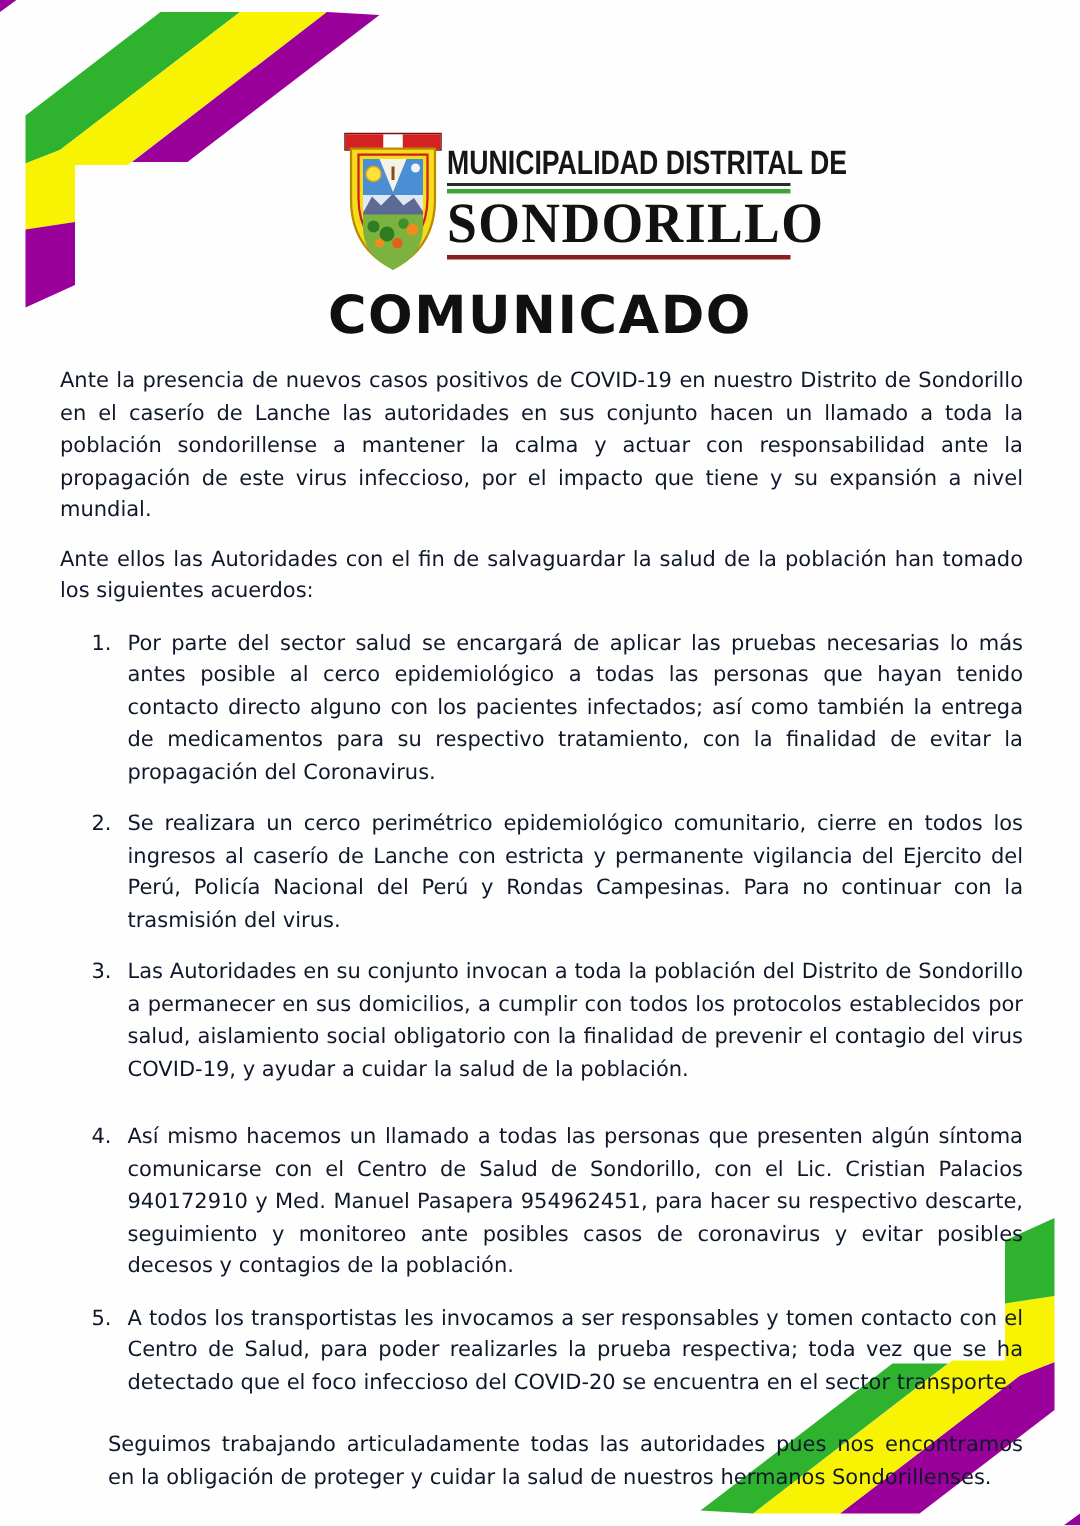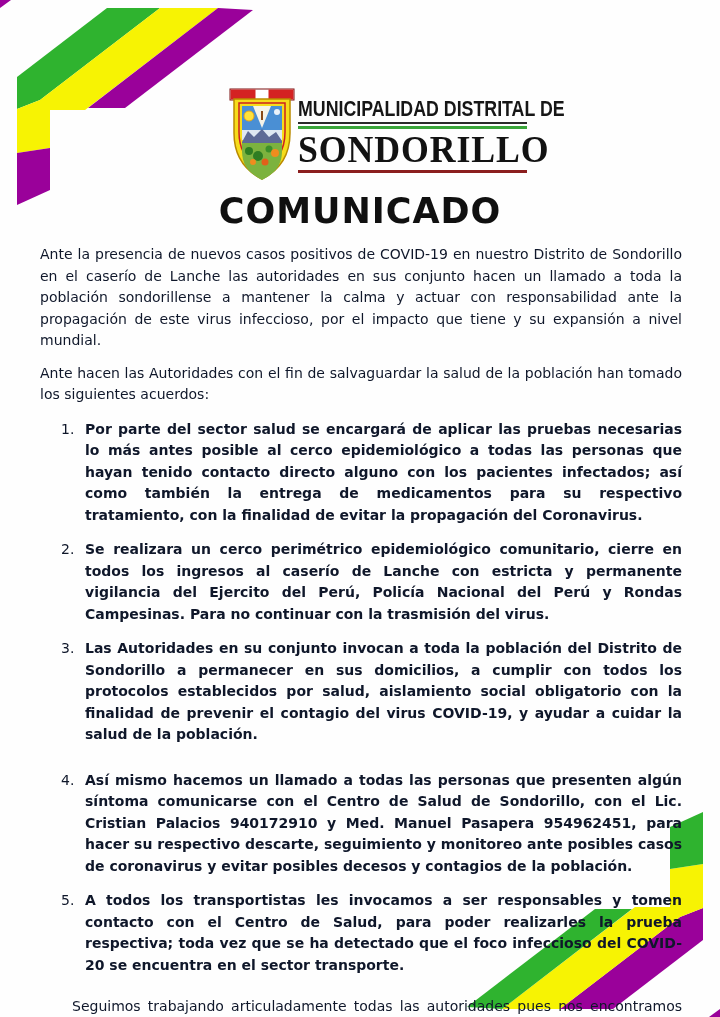--- a/index.html
+++ b/index.html
@@ -35,21 +35,21 @@
 
   
   .doc-body{
     position:absolute;left:40px;top:244px;width:642px;
     font-size:14px;line-height:21.5px;color:#0f172a;text-align:justify;
   }
   .para{margin:0 0 11px 0;}
   .list-item{display:flex;margin-top:13px;}
   .list-item.gap-big{margin-top:24px;}
   .item-num{width:45px;flex:0 0 45px;box-sizing:border-box;padding-left:21px;}
-  .item-text{flex:1;text-align:justify;font-weight:bold;}
+  .item-text{flex:1;text-align:justify;}
   .closing{margin-top:20px;margin-left:32px;text-align:justify;}
 </style>
 </head>
 <body>
 
 <div class="page">
 
   <svg class="ribbons" viewBox="0 0 720 1017" xmlns="http://www.w3.org/2000/svg">
     <g>
       <polygon points="0,0 11,0 0,8" fill="#9a019a"></polygon>
@@ -105,21 +105,21 @@
       <span class="org-line2">SONDORILLO</span>
       <div class="rule rule-red"></div>
     </div>
 
     <div class="page-title">COMUNICADO</div>
 
     <div class="doc-body">
 
       <p class="para">Ante la presencia de nuevos casos positivos de COVID-19 en nuestro Distrito de Sondorillo en el caserío de Lanche las autoridades en sus conjunto hacen un llamado a toda la población sondorillense a mantener la calma y actuar con responsabilidad ante la propagación de este virus infeccioso, por el impacto que tiene y su expansión a nivel mundial.</p>
 
-      <p class="para">Ante hacen las Autoridades con el fin de salvaguardar la salud de la población han tomado los siguientes acuerdos:</p>
+      <p class="para">Ante ellos las Autoridades con el fin de salvaguardar la salud de la población han tomado los siguientes acuerdos:</p>
 
       <div class="list-item">
         <div class="item-num">1.</div>
         <div class="item-text">Por parte del sector salud se encargará de aplicar las pruebas necesarias lo más antes posible al cerco epidemiológico a todas las personas que hayan tenido contacto directo alguno con los pacientes infectados; así como también la entrega de medicamentos para su respectivo tratamiento, con la finalidad de evitar la propagación del Coronavirus.</div>
       </div>
 
       <div class="list-item">
         <div class="item-num">2.</div>
         <div class="item-text">Se realizara un cerco perimétrico epidemiológico comunitario, cierre en todos los ingresos al caserío de Lanche con estricta y permanente vigilancia del Ejercito del Perú, Policía Nacional del Perú y Rondas Campesinas. Para no continuar con la trasmisión del virus.</div>
       </div>

